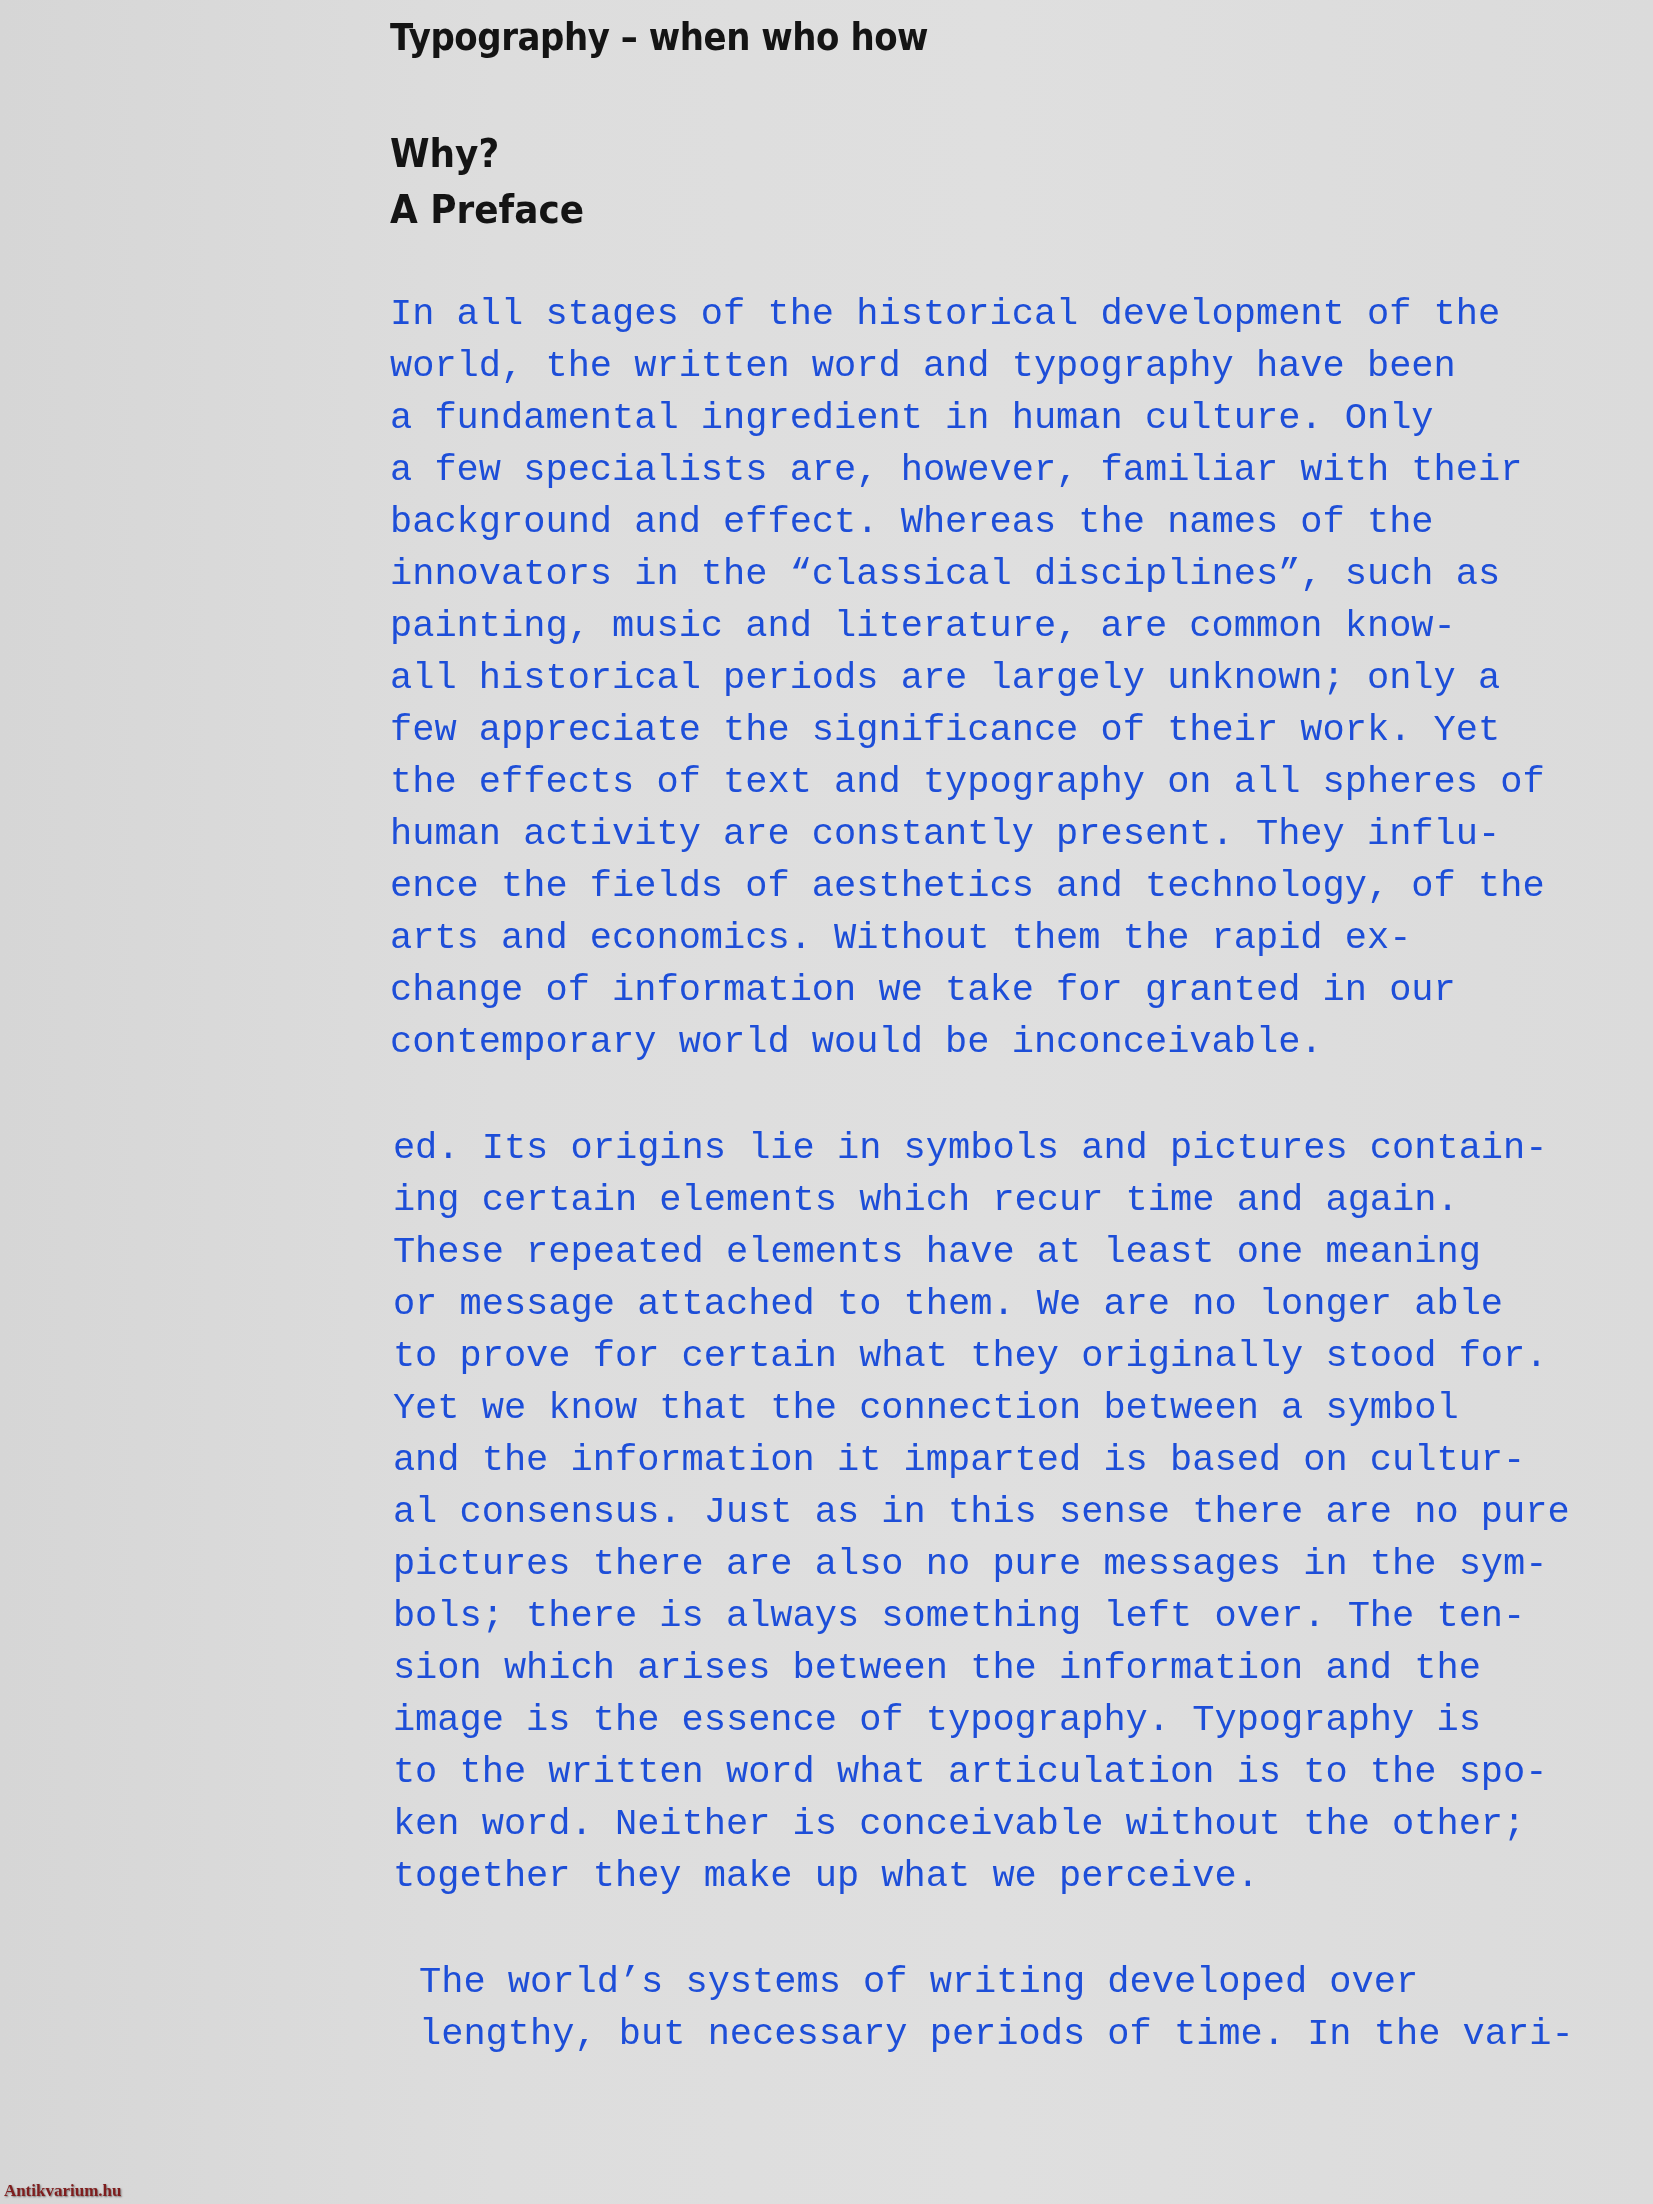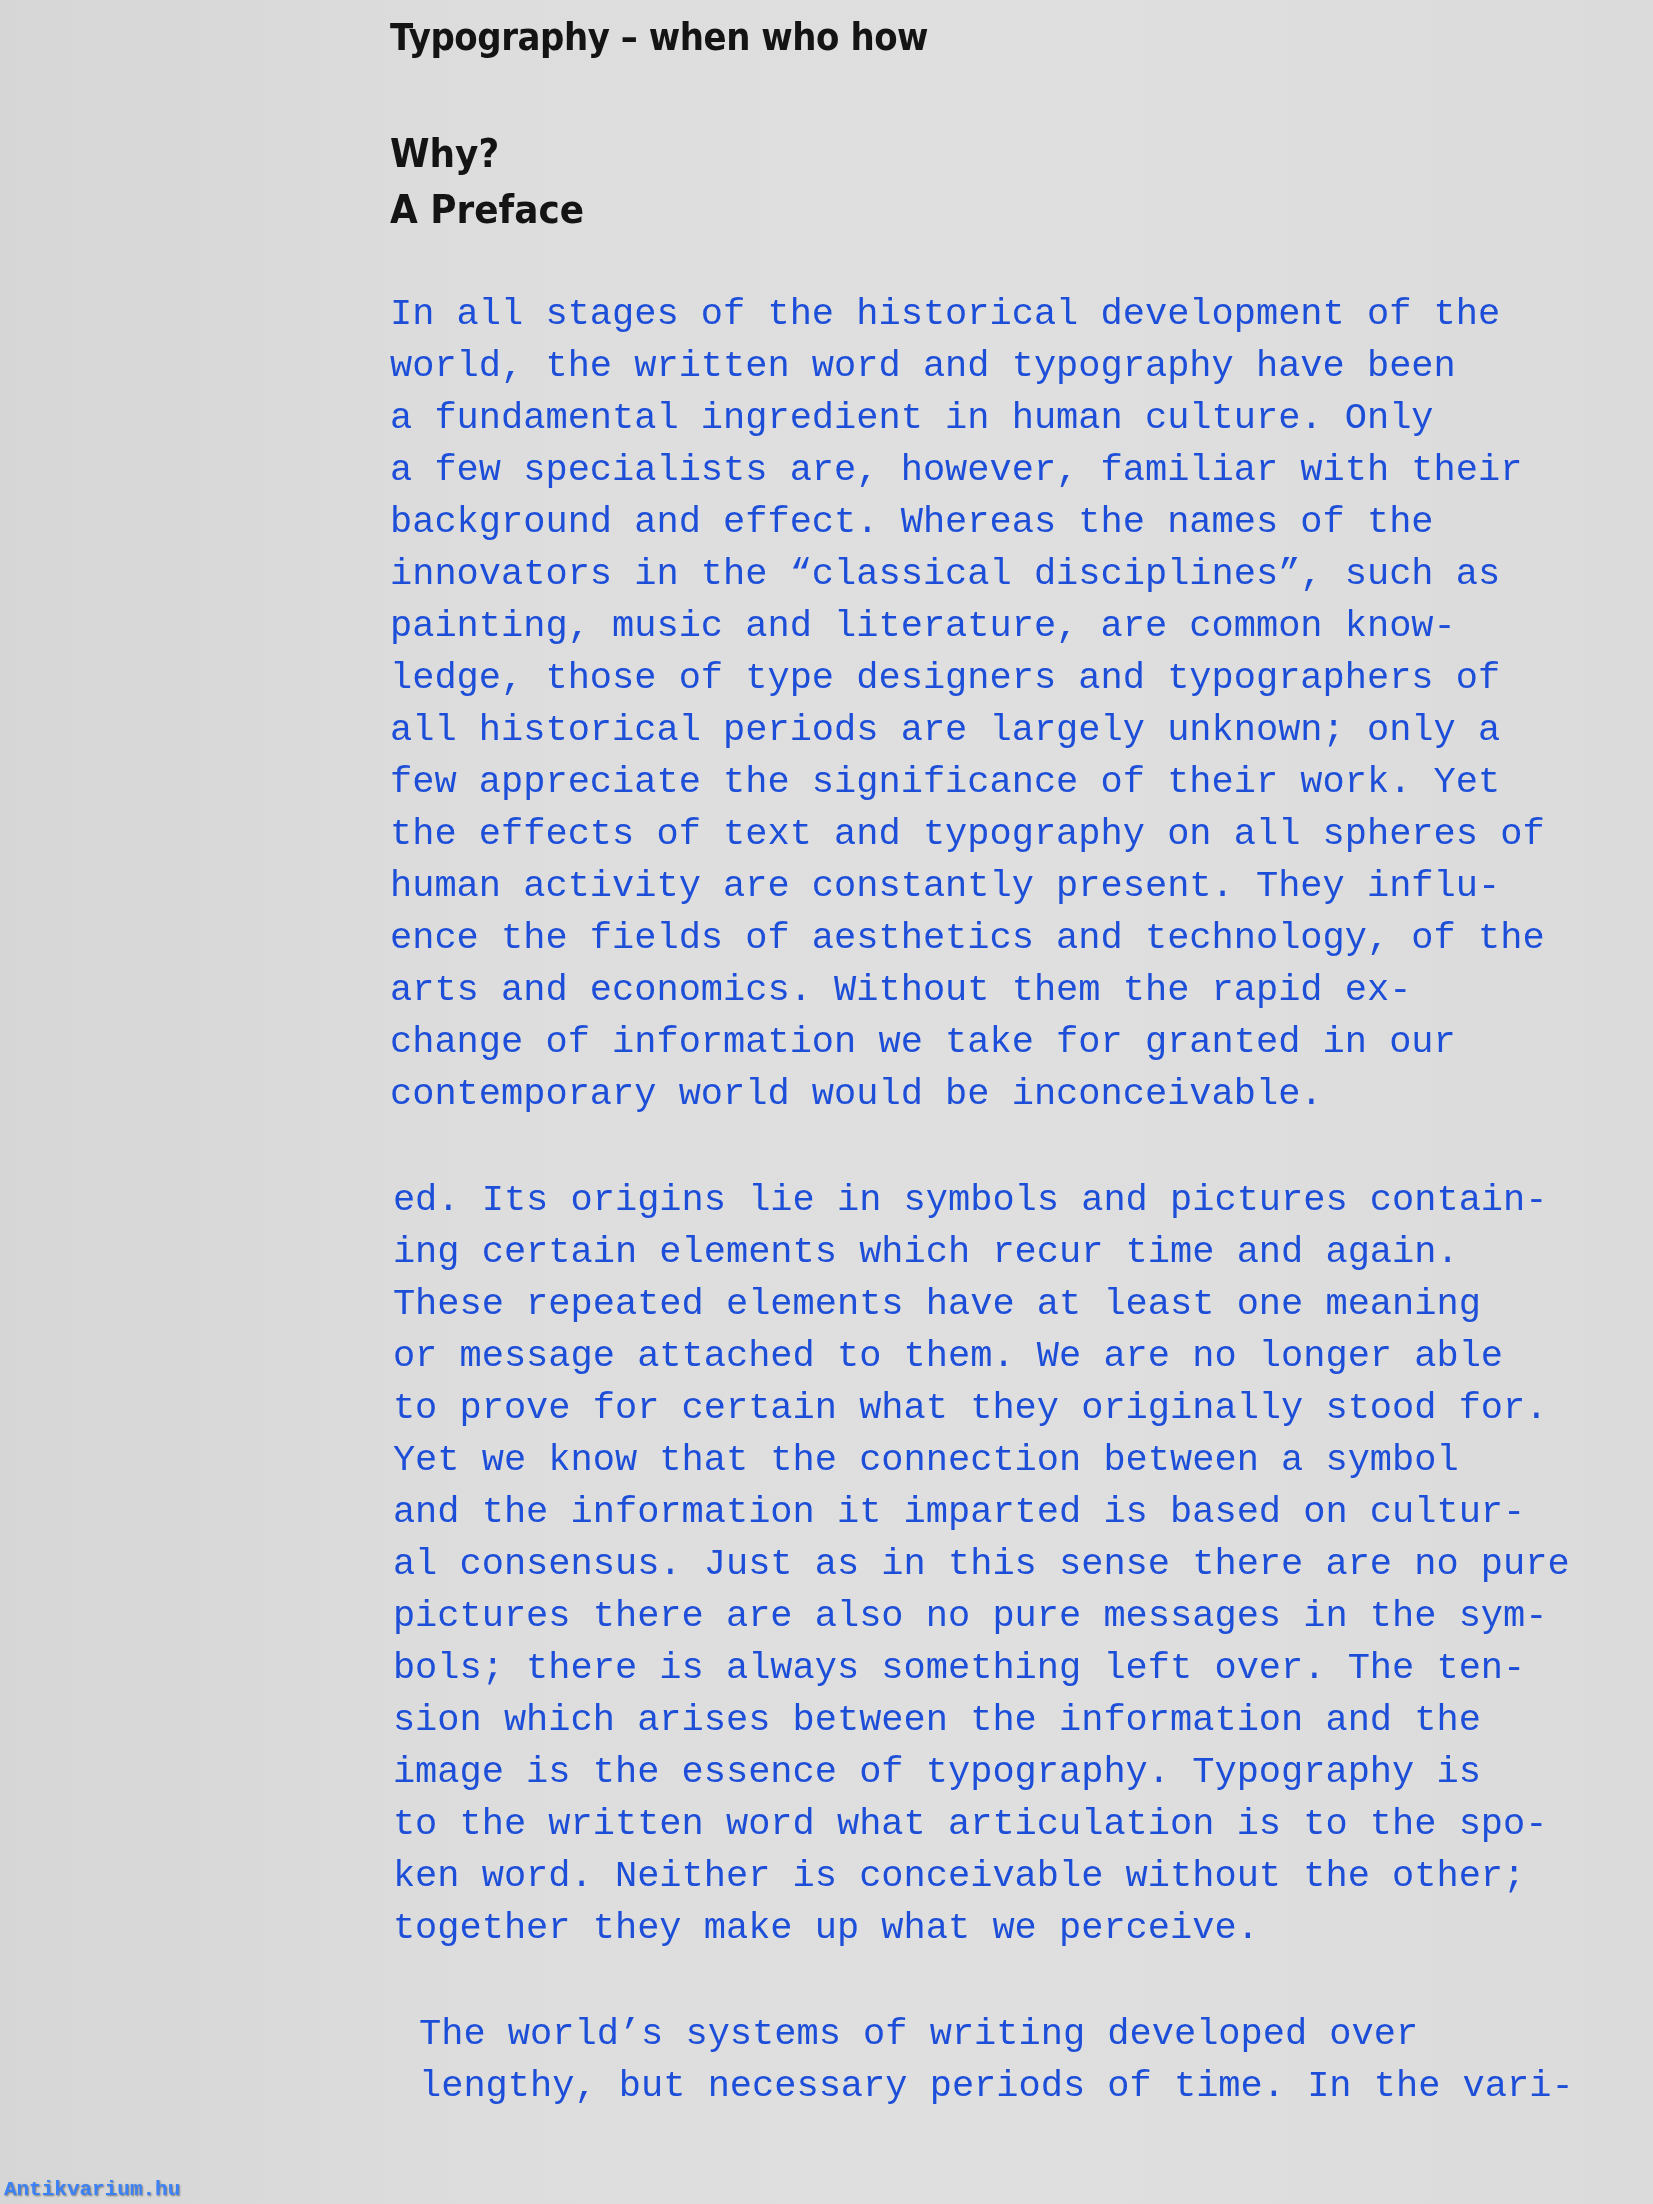--- a/index.html
+++ b/index.html
@@ -70,24 +70,24 @@
     }
     .line.last {
       text-align-last: left;
     }
     .para.p2 { margin-left: 2.9px; }
     .para.p3 { margin-left: 29px; }
     .watermark {
       position: absolute;
       left: 3.9px;
       bottom: 3.9px;
-      font-family: Liberation Mono, monospace;
+      font-family: Liberation Serif, serif;
       font-weight: bold;
-      font-size: 21px;
-      color: #3b82f6;
+      font-size: 17px;
+      color: #7f1d1d;
       text-shadow: 1px 1px 1.9px #777777;
     }
   </style>
 </head>
 <body>
 
 <div class="page">
   <div class="column">
     <h1 class="running-head">Typography – when who how</h1>
 
@@ -98,21 +98,20 @@
 
     <div class="body-text">
       <p class="para p1">
         <span class="line">In all stages of the historical development of the</span>
         <span class="line">world, the written word and typography have been</span>
         <span class="line">a fundamental ingredient in human culture. Only</span>
         <span class="line">a few specialists are, however, familiar with their</span>
         <span class="line">background and effect. Whereas the names of the</span>
         <span class="line">innovators in the “classical disciplines”, such as</span>
         <span class="line">painting, music and literature, are common know-</span>
-        <span class="line">ledge, those of type designers and typographers of</span>
         <span class="line">all historical periods are largely unknown; only a</span>
         <span class="line">few appreciate the significance of their work. Yet</span>
         <span class="line">the effects of text and typography on all spheres of</span>
         <span class="line">human activity are constantly present. They influ-</span>
         <span class="line">ence the fields of aesthetics and technology, of the</span>
         <span class="line">arts and economics. Without them the rapid ex-</span>
         <span class="line">change of information we take for granted in our</span>
         <span class="line last">contemporary world would be inconceivable.</span>
       </p>
 

